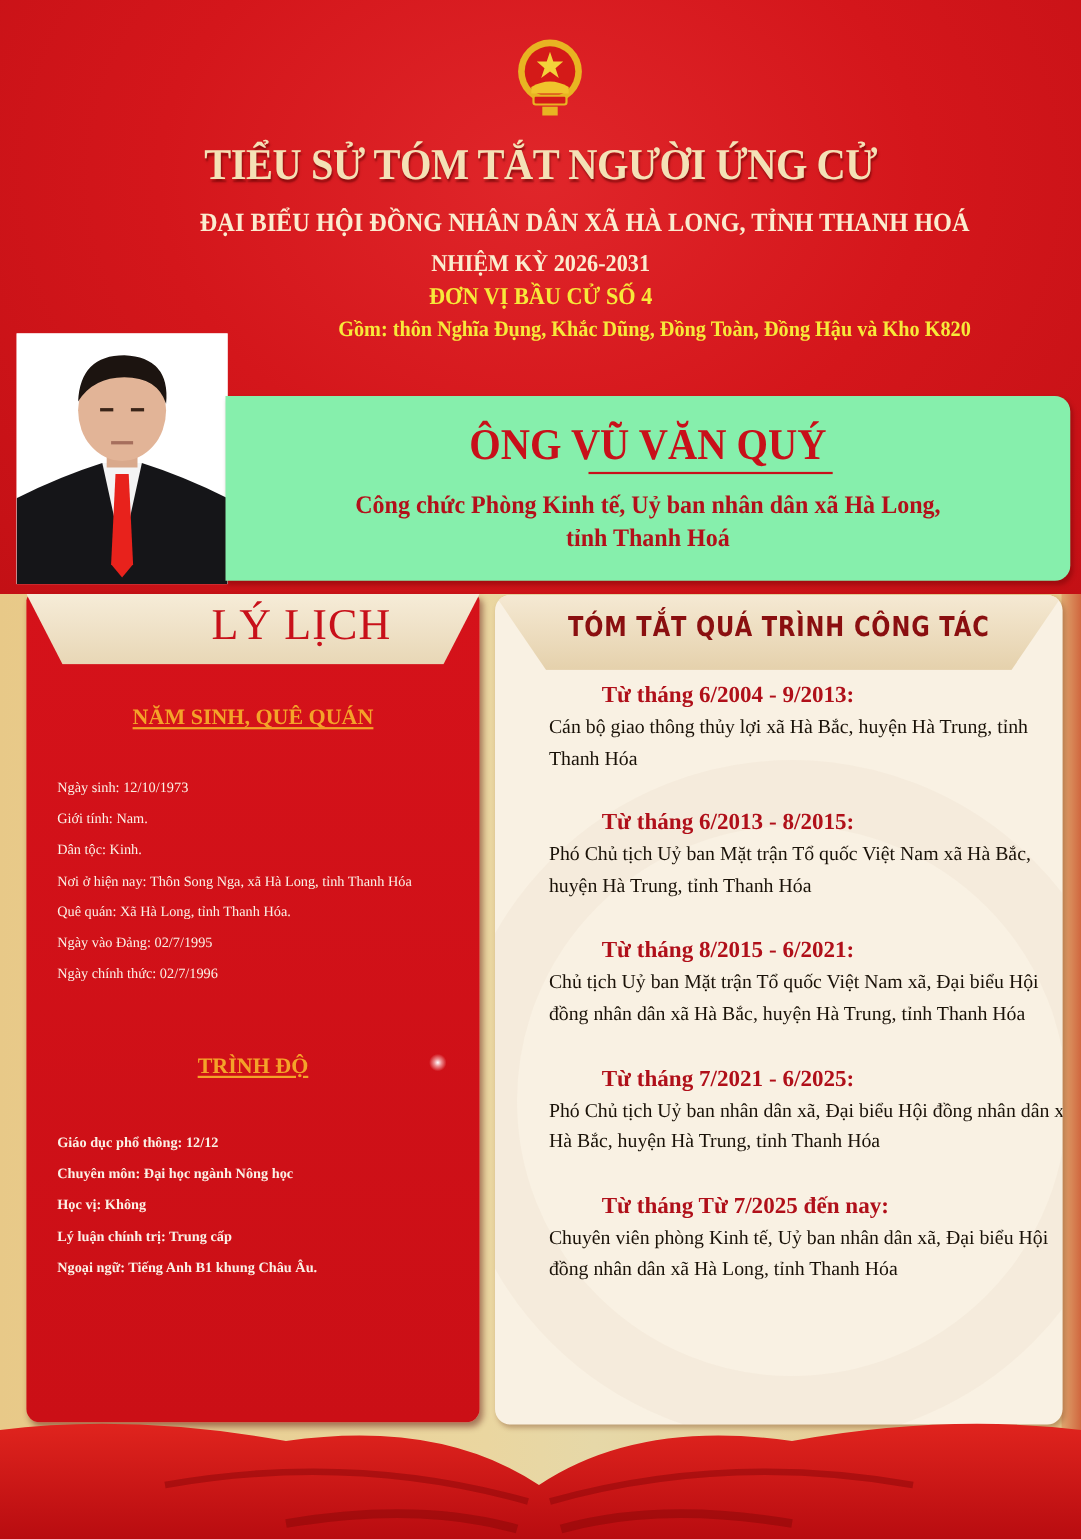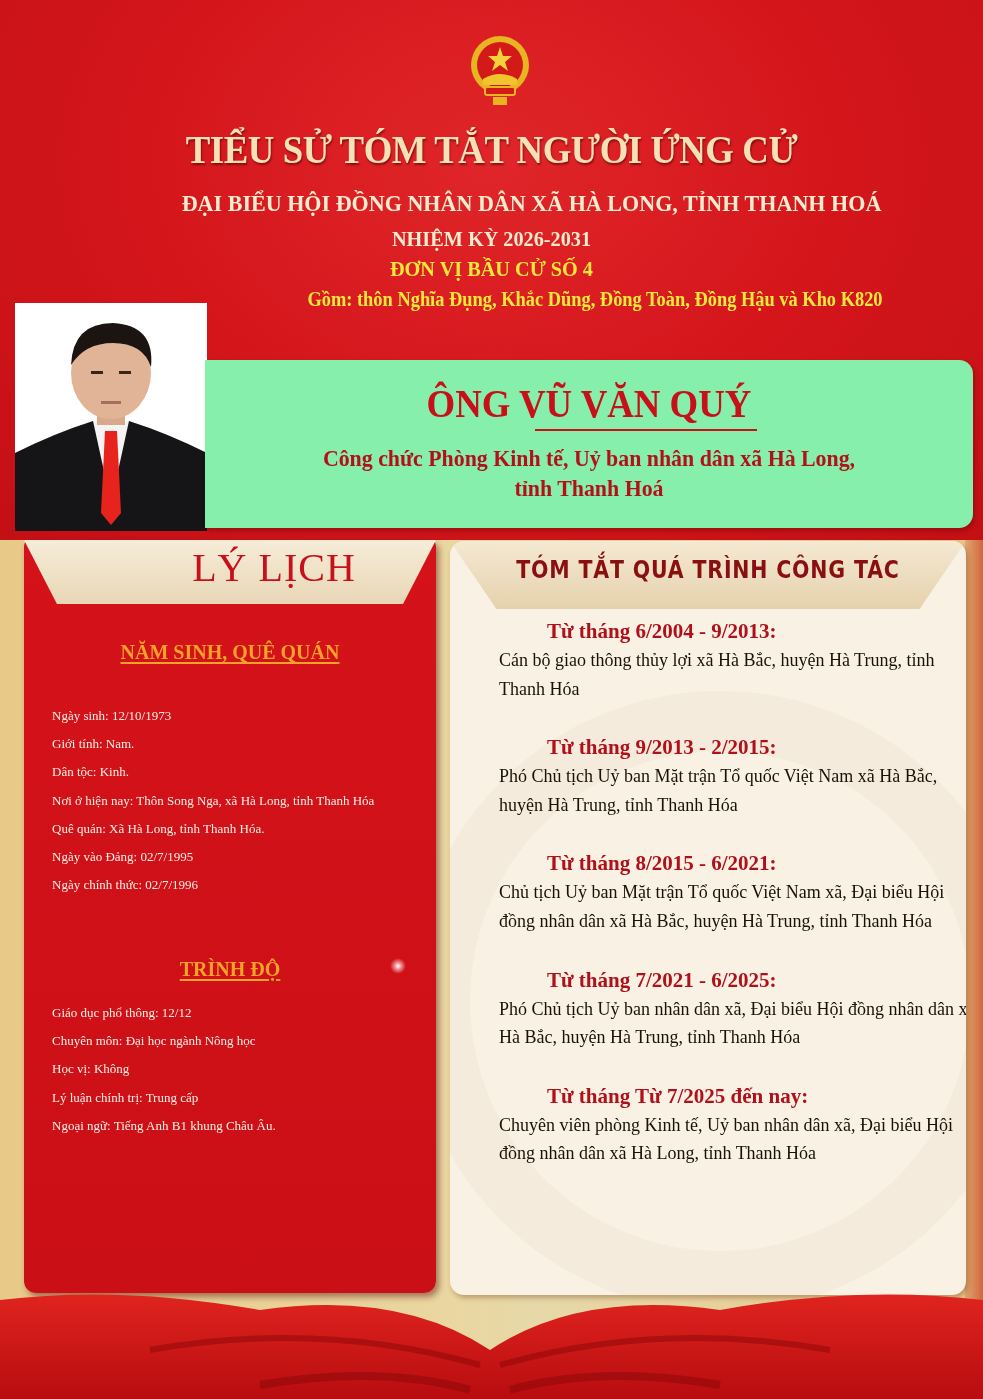--- a/index.html
+++ b/index.html
@@ -207,42 +207,42 @@
       <span class="info-line">Ngày sinh: 12/10/1973</span>
       <span class="info-line">Giới tính: Nam.</span>
       <span class="info-line">Dân tộc: Kinh.</span>
       <span class="info-line">Nơi ở hiện nay: Thôn Song Nga, xã Hà Long, tỉnh Thanh Hóa</span>
       <span class="info-line">Quê quán: Xã Hà Long, tỉnh Thanh Hóa.</span>
       <span class="info-line">Ngày vào Đảng: 02/7/1995</span>
       <span class="info-line">Ngày chính thức: 02/7/1996</span>
     </div>
 
     <div class="section-title" style="top:418px;">TRÌNH ĐỘ</div>
-    <div class="info-list" style="top:459px;">
+    <div class="info-list" style="top:485px;font-weight:bold;">
       <span class="info-line">Giáo dục phổ thông: 12/12</span>
       <span class="info-line">Chuyên môn: Đại học ngành Nông học</span>
       <span class="info-line">Học vị: Không</span>
       <span class="info-line">Lý luận chính trị: Trung cấp</span>
       <span class="info-line">Ngoại ngữ: Tiếng Anh B1 khung Châu Âu.</span>
     </div>
   </div>
   <div class="sparkle"></div>
 
   <div class="right-panel">
     <div class="watermark"></div>
     <div class="right-header"></div>
     <div class="right-header-title">TÓM TẮT QUÁ TRÌNH CÔNG TÁC</div>
 
     <div class="career-list">
       <div class="career-item">
         <div class="career-period">Từ tháng 6/2004 - 9/2013:</div>
         <div class="career-desc">Cán bộ giao thông thủy lợi xã Hà Bắc, huyện Hà Trung, tỉnh Thanh Hóa</div>
       </div>
       <div class="career-item">
-        <div class="career-period">Từ tháng 9/2013 - 2/2015:</div>
+        <div class="career-period">Từ tháng 6/2013 - 8/2015:</div>
         <div class="career-desc">Phó Chủ tịch Uỷ ban Mặt trận Tổ quốc Việt Nam xã Hà Bắc, huyện Hà Trung, tỉnh Thanh Hóa</div>
       </div>
       <div class="career-item">
         <div class="career-period">Từ tháng 8/2015 - 6/2021:</div>
         <div class="career-desc">Chủ tịch Uỷ ban Mặt trận Tổ quốc Việt Nam xã, Đại biểu Hội đồng nhân dân xã Hà Bắc, huyện Hà Trung, tỉnh Thanh Hóa</div>
       </div>
       <div class="career-item">
         <div class="career-period">Từ tháng 7/2021 - 6/2025:</div>
         <div class="career-desc">Phó Chủ tịch Uỷ ban nhân dân xã, Đại biểu Hội đồng nhân dân xã Hà Bắc, huyện Hà Trung, tỉnh Thanh Hóa</div>
       </div>

